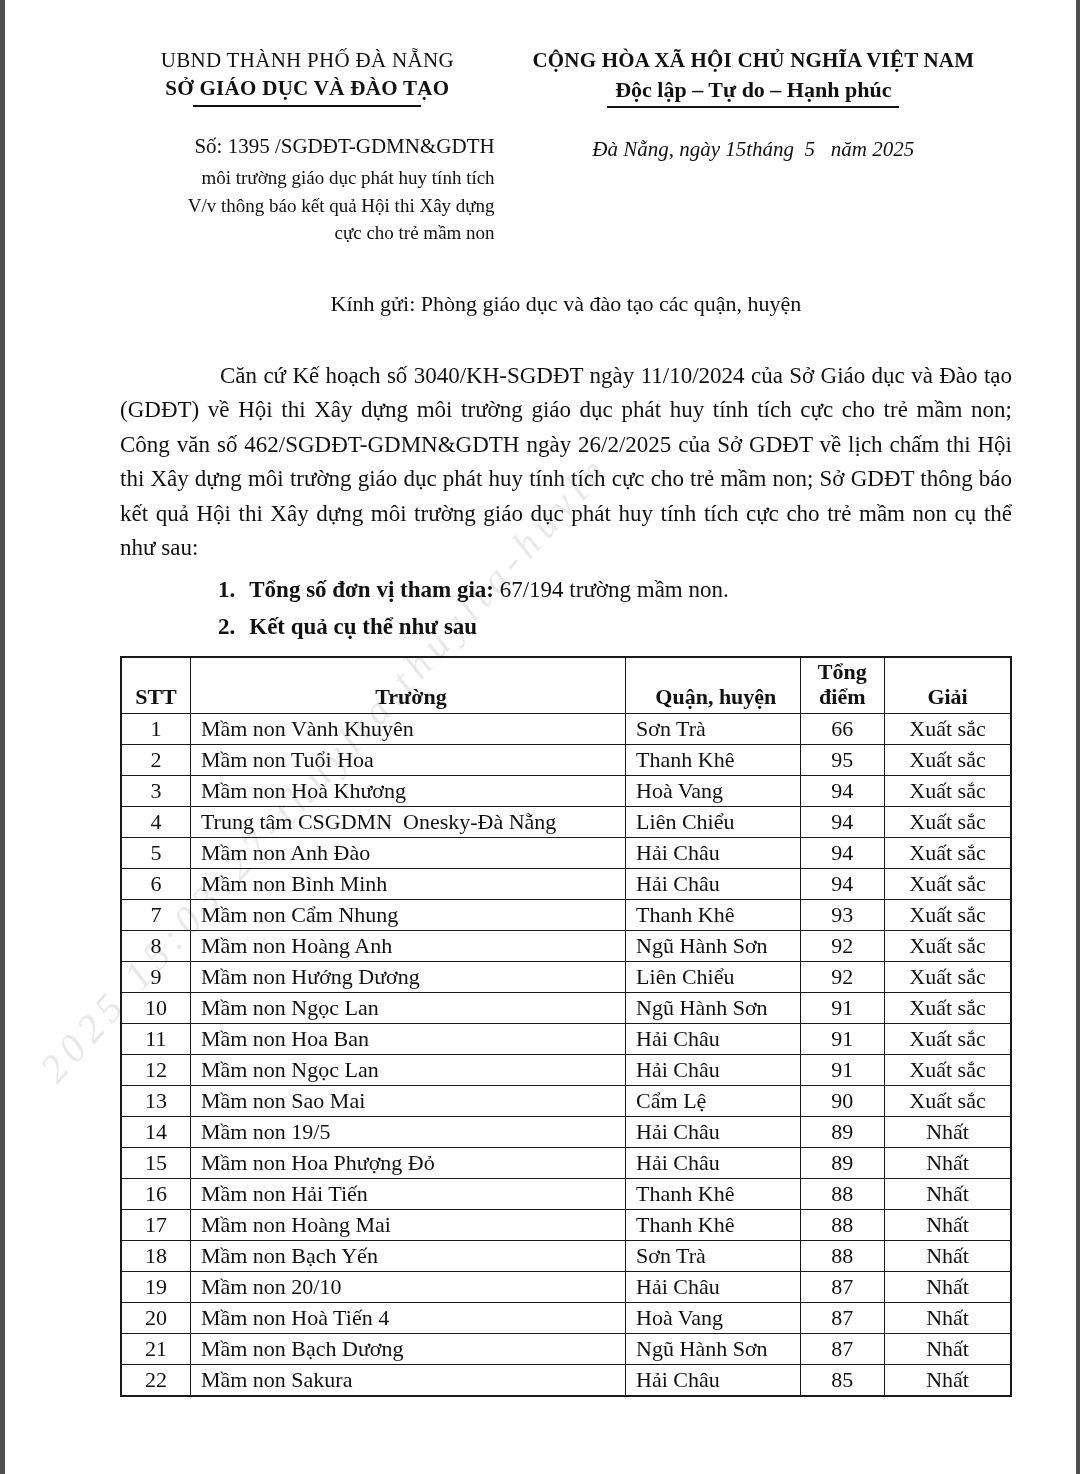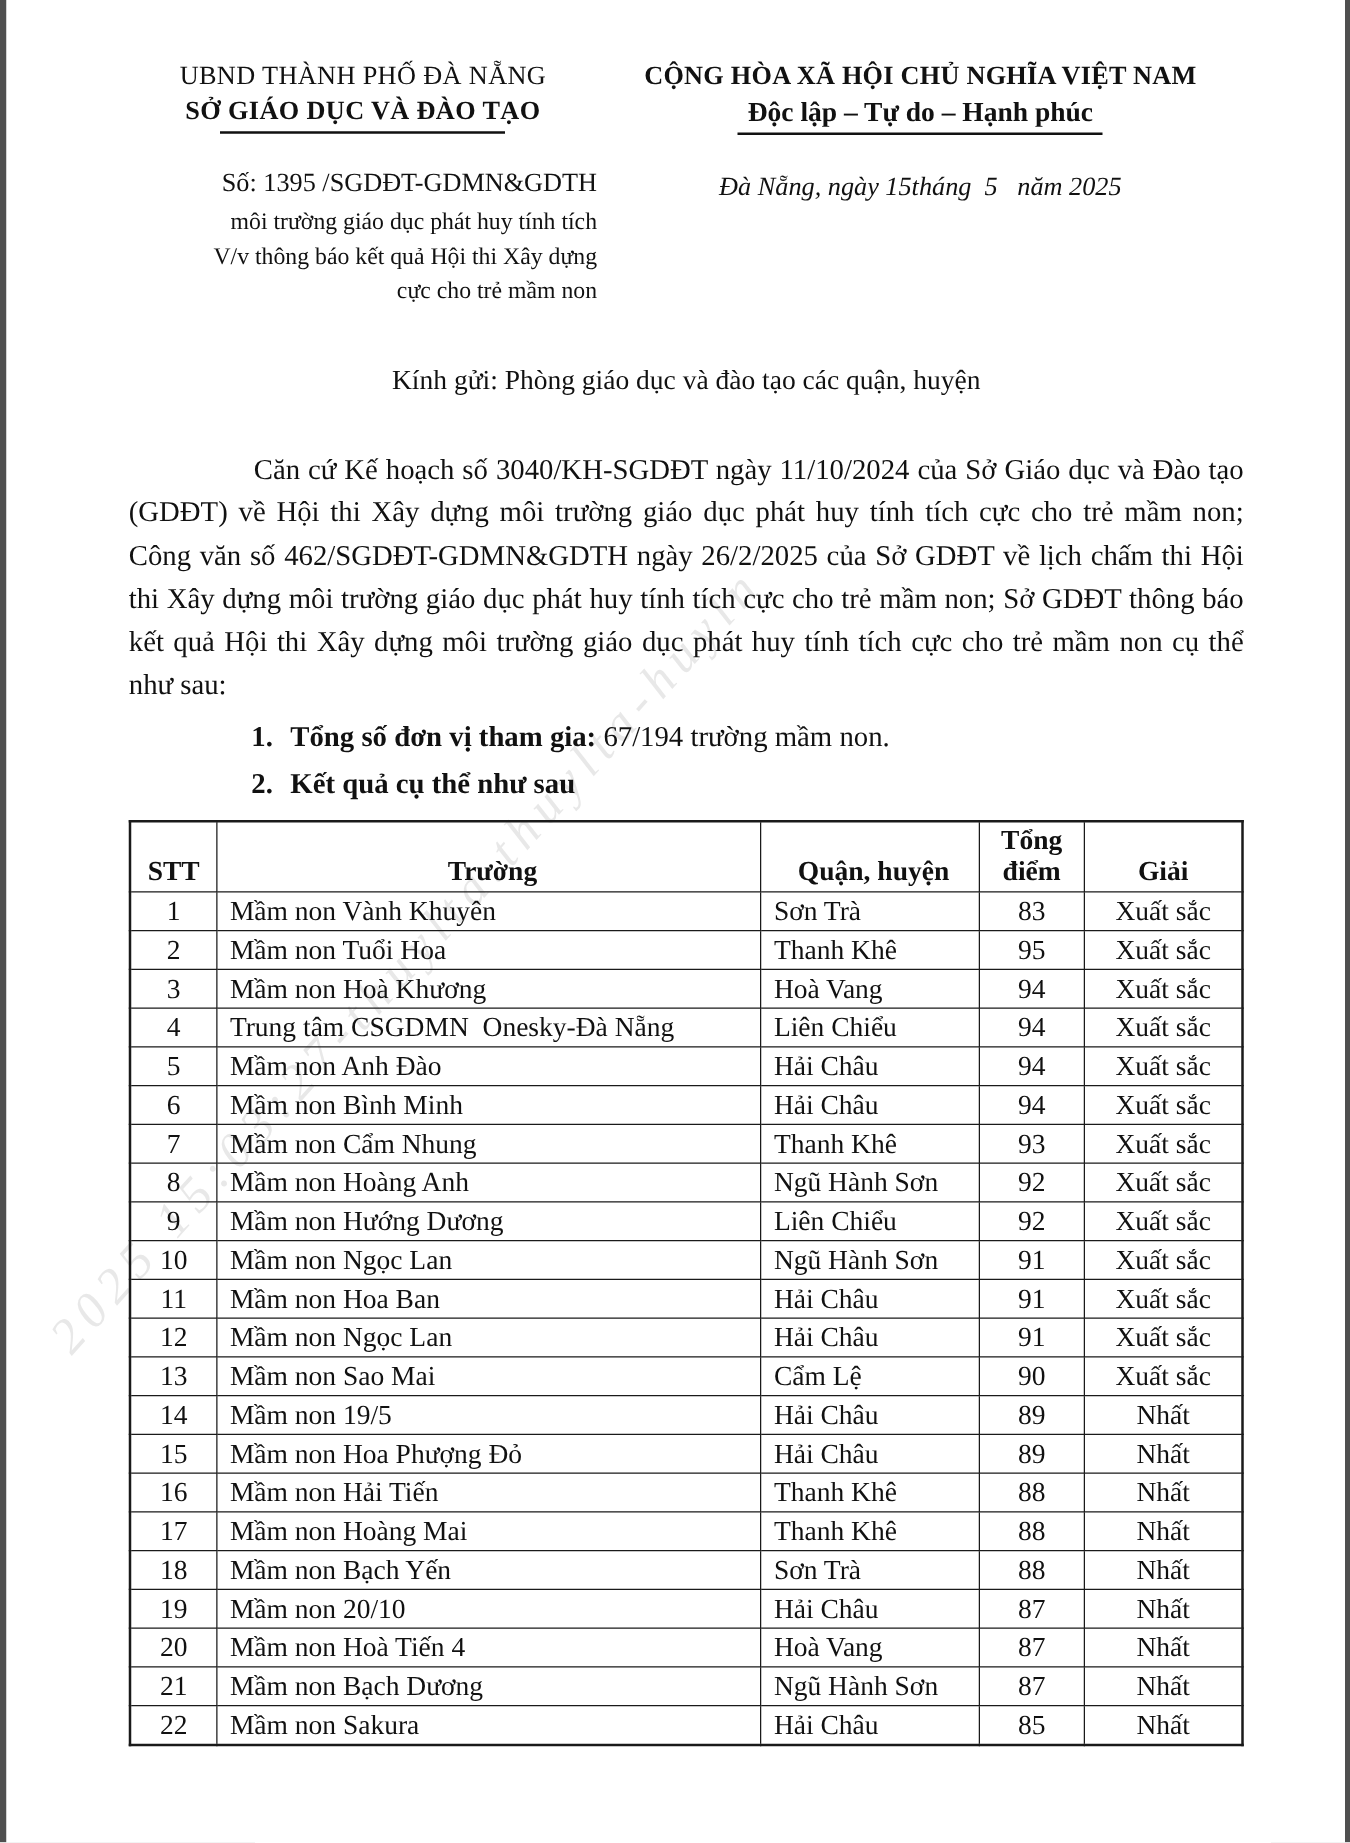--- a/index.html
+++ b/index.html
@@ -24,21 +24,21 @@
     transform-origin:left top;
     font-size:40px;
     font-style:italic;
     letter-spacing:7px;
     color:rgba(150,150,150,0.22);
     white-space:nowrap;
     pointer-events:none;
     z-index:1;
   }
 
-  .content{position:absolute;left:103px;top:48px;width:892px;z-index:2;}
+  .content{position:absolute;left:120px;top:48px;width:892px;z-index:2;}
 
   .header-row{display:flex;}
   .header-left{width:42%;text-align:center;}
   .header-right{width:58%;text-align:center;}
   .org-parent{font-size:21px;letter-spacing:0.3px;}
   .org-name{font-size:21px;font-weight:bold;margin-top:3px;letter-spacing:0.3px;}
   .org-underline{width:228px;border-bottom:2px solid #111;margin:4px auto 0;}
   .nat-title{font-size:21px;font-weight:bold;letter-spacing:0.2px;}
   .nat-motto{display:inline-block;font-size:22px;font-weight:bold;border-bottom:2.5px solid #111;padding:0 8px 3px;margin-top:4px;}
 
@@ -140,21 +140,21 @@
           <th class="col2">Quận, huyện</th>
           <th class="col3">Tổng điểm</th>
           <th class="col4">Giải</th>
         </tr>
       </thead>
       <tbody>
           <tr>
             <td class="col0">1</td>
             <td class="col1">Mầm non Vành Khuyên</td>
             <td class="col2">Sơn Trà</td>
-            <td class="col3">83</td>
+            <td class="col3">66</td>
             <td class="col4">Xuất sắc</td>
           </tr>
           <tr>
             <td class="col0">2</td>
             <td class="col1">Mầm non Tuổi Hoa</td>
             <td class="col2">Thanh Khê</td>
             <td class="col3">95</td>
             <td class="col4">Xuất sắc</td>
           </tr>
           <tr>

